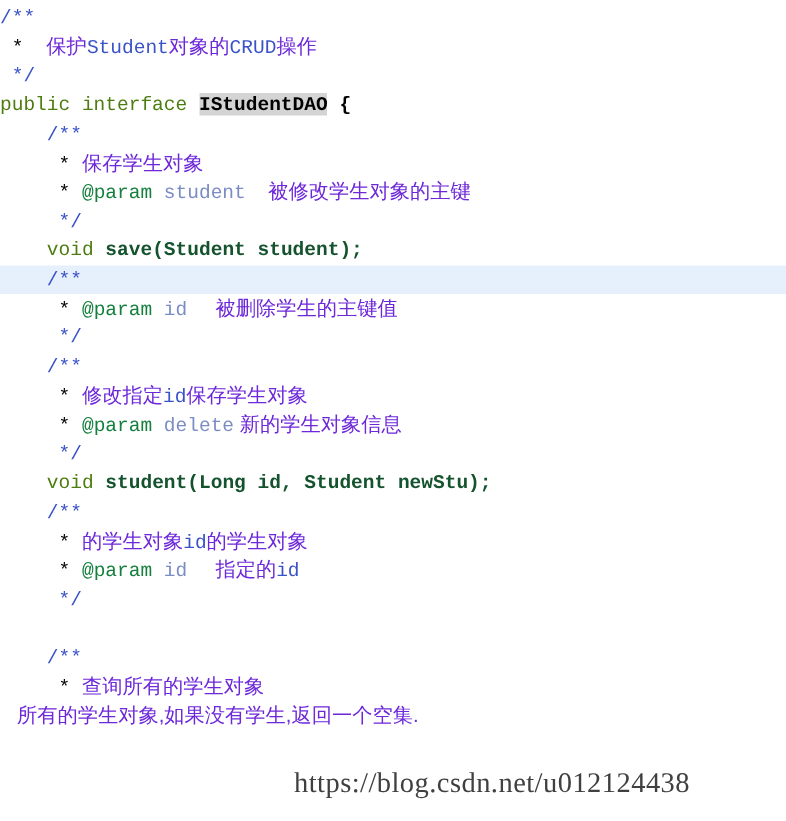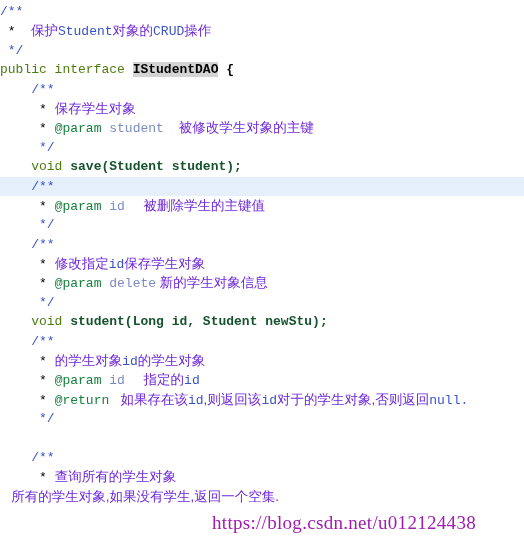--- a/index.html
+++ b/index.html
@@ -46,25 +46,25 @@
   .tok-cmt-mono  { color: #3a52c8; }
   .tok-tag       { color: #15803d; }           
   .tok-tagname   { color: #7b8cc4; }           
   .tok-kw        { color: #4d7c0f; font-weight: normal; }   
   .tok-plain     { color: #14532d; font-weight: bold; }
   .tok-type-sel  { color: #000000; font-weight: bold; background: #d4d4d4; }
   .tok-brace     { color: #000000; font-weight: bold; }
 
   .watermark {
     position: absolute;
-    left: 212px;
+    left: 196px;
     top: 512px;
     font-family: "Liberation Serif", "DejaVu Serif", serif;
     font-size: 19px;
-    color: #a21caf;
+    color: #404040;
     white-space: pre;
     letter-spacing: 0.3px;
     pointer-events: none;
   }
 </style>
 </head>
 <body>
 
 <div id="editor">
   <div id="code-body">
@@ -81,21 +81,20 @@
       <div class="code-line"><span>    </span><span class="tok-cmt-star"> * </span><span class="tok-tag">@param</span><span class="tok-tagname"> id</span><span class="tok-cmt-text">     被删除学生的主键值</span></div>
       <div class="code-line"><span>    </span><span class="tok-cmt-delim"> */</span></div>
       <div class="code-line"><span>    </span><span class="tok-cmt-delim">/**</span></div>
       <div class="code-line"><span>    </span><span class="tok-cmt-star"> * </span><span class="tok-cmt-text">修改指定</span><span class="tok-cmt-mono">id</span><span class="tok-cmt-text">保存学生对象</span></div>
       <div class="code-line"><span>    </span><span class="tok-cmt-star"> * </span><span class="tok-tag">@param</span><span class="tok-tagname"> delete</span><span class="tok-cmt-text"> 新的学生对象信息</span></div>
       <div class="code-line"><span>    </span><span class="tok-cmt-delim"> */</span></div>
       <div class="code-line"><span>    </span><span class="tok-kw">void</span><span class="tok-plain"> student(Long id, Student newStu);</span></div>
       <div class="code-line"><span>    </span><span class="tok-cmt-delim">/**</span></div>
       <div class="code-line"><span>    </span><span class="tok-cmt-star"> * </span><span class="tok-cmt-text">的学生对象</span><span class="tok-cmt-mono">id</span><span class="tok-cmt-text">的学生对象</span></div>
       <div class="code-line"><span>    </span><span class="tok-cmt-star"> * </span><span class="tok-tag">@param</span><span class="tok-tagname"> id</span><span class="tok-cmt-text">     指定的</span><span class="tok-cmt-mono">id</span></div>
-      <div class="code-line"><span>    </span><span class="tok-cmt-star"> * </span><span class="tok-tag">@return</span><span class="tok-cmt-text">   如果存在该</span><span class="tok-cmt-mono">id</span><span class="tok-cmt-text">,则返回该</span><span class="tok-cmt-mono">id</span><span class="tok-cmt-text">对于的学生对象,否则返回</span><span class="tok-cmt-mono">null.</span></div>
       <div class="code-line"><span>    </span><span class="tok-cmt-delim"> */</span></div>
       <div class="code-line"><span>    </span></div>
       <div class="code-line"><span>    </span><span class="tok-cmt-delim">/**</span></div>
       <div class="code-line"><span>    </span><span class="tok-cmt-star"> * </span><span class="tok-cmt-text">查询所有的学生对象</span></div>
       <div class="code-line"><span class="tok-cmt-text">   所有的学生对象,如果没有学生,返回一个空集.</span></div>
     </div>
   <div class="watermark">https://blog.csdn.net/u012124438</div>
 </div>
 
 </body></html>

